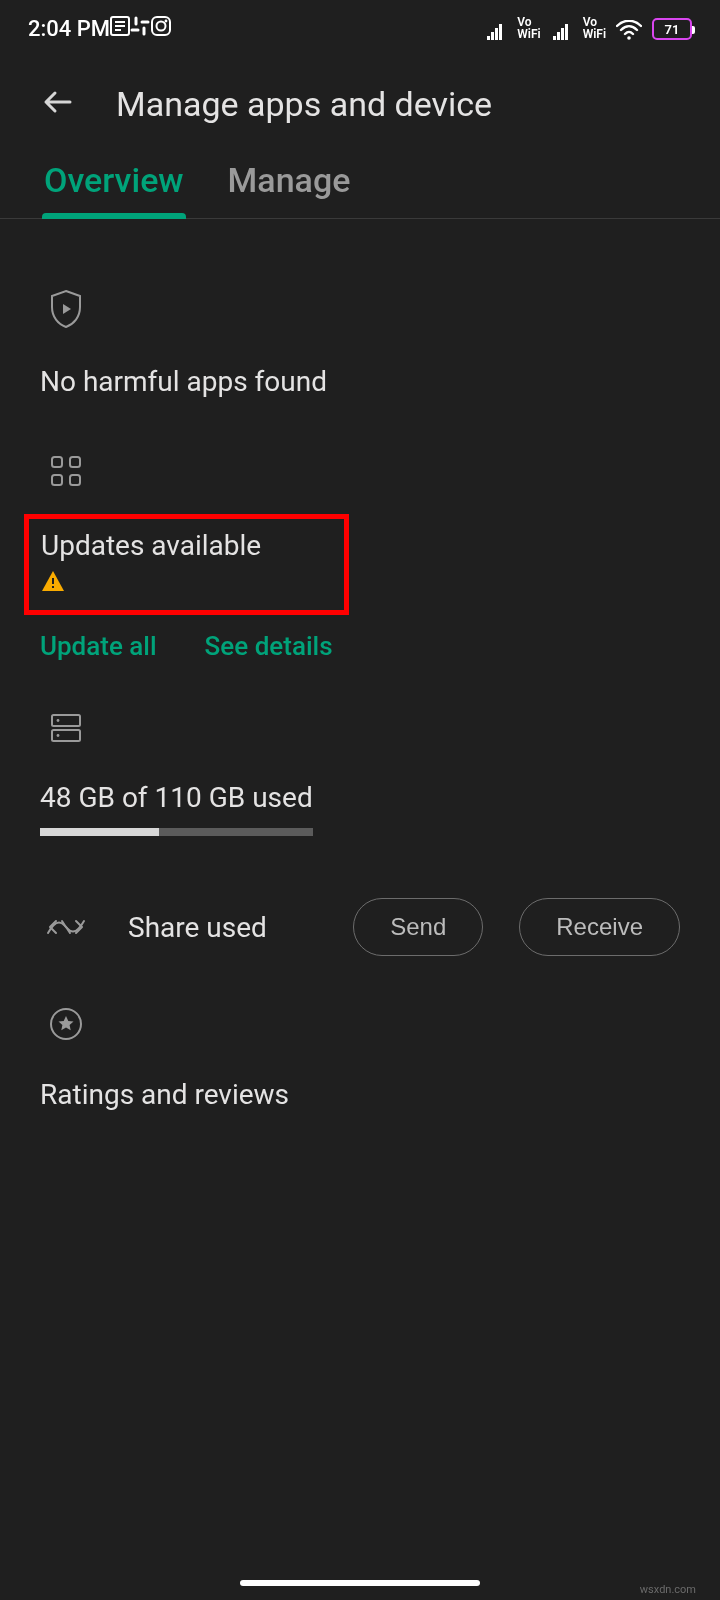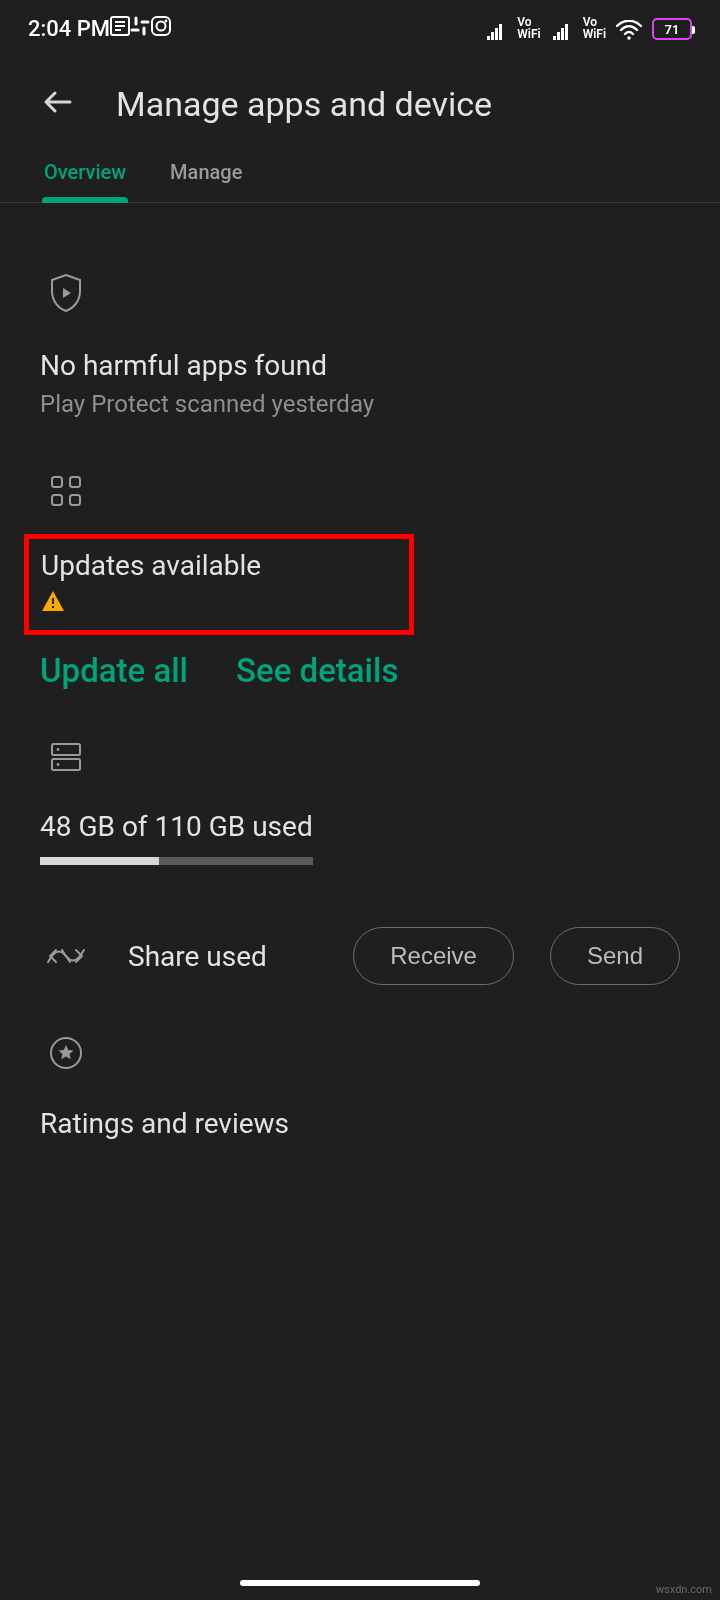--- a/index.html
+++ b/index.html
@@ -43,39 +43,39 @@
       padding: 28px 40px 36px 40px;
     }
     .header-title { font-size: 34px; font-weight: 400; color: #e4e3e3; }
 
     
     .tabs {
       display: flex; gap: 44px; padding: 0 44px;
       border-bottom: 1px solid #3a3a3a;
       align-items: flex-end;
     }
-    .tab { padding-bottom: 18px; font-size: 20px; font-weight: 500; color: #9a9a9a; position: relative; cursor: pointer; }
+    .tab { padding-bottom: 18px; font-size: 34px; font-weight: 500; color: #9a9a9a; position: relative; cursor: pointer; }
     .tab.active { color: #00a37a; }
     .tab.active::after {
       content: ""; position: absolute; left: -2px; right: -2px; bottom: -1px;
       height: 6px; background: #00a37a; border-radius: 4px 4px 0 0;
     }
 
     
     .content { padding: 40px 40px 0 40px; }
     .row { display: flex; gap: 36px; align-items: flex-start; padding: 26px 0; flex-direction: column; }
     .row .icon-col { width: 52px; display: flex; justify-content: center; padding-top: 4px; }
     .row .body-col { flex: 1; min-width: 0; }
     .title { font-size: 28px; color: #e4e3e3; font-weight: 400; }
     .subtitle { font-size: 24px; color: #8e8e8e; margin-top: 8px; display: flex; align-items: center; gap: 14px; }
 
     .highlight-box { border: 5px solid #ff0000; padding: 10px 12px 12px 12px; margin: -10px -16px 15px -16px; }
 
     .action-links { display: flex; gap: 48px; margin-top: 16px; }
-    .link { font-size: 33px; color: #00a37a; font-weight: 500; cursor: pointer; }
+    .link { font-size: 26px; color: #00a37a; font-weight: 500; cursor: pointer; }
 
     
     .storage-bar { width: 100%; height: 8px; background: #5b5b5b; margin-top: 14px; position: relative; }
     .storage-fill { height: 100%; background: #d7d7d7; }
 
     
     .share-row { display: flex; align-items: center; gap: 36px; padding: 36px 0; }
     .share-row .icon-col { width: 52px; display: flex; justify-content: center; }
     .share-label { font-size: 28px; color: #e4e3e3; flex: 1; }
     .pill-btn {
@@ -86,21 +86,21 @@
     
     .ico { stroke: #9a9a9a; fill: none; stroke-width: 2; }
 
     
     .home-indicator {
       position: absolute; bottom: 14px; left: 50%; transform: translateX(-50%);
       width: 240px; height: 6px; background: #fff; border-radius: 4px;
     }
 
     .watermark {
-      position: absolute; bottom: 4px; right: 8px; font-size: 11px; color: #6a6a6a;
+      position: absolute; bottom: 4px; right: 24px; font-size: 11px; color: #6a6a6a;
     }
   </style>
 </head>
 <body>
 
 <div class="status-bar">
   <div class="status-left">
     <span>2:04 PM</span>
     <span>
       <svg width="20" height="20" viewBox="0 0 20 20">
@@ -164,21 +164,20 @@
 
   <div class="row">
     <div class="icon-col">
       <svg class="ico" width="36" height="40" viewBox="0 0 36 40">
           <path d="M18 2l14 5v11c0 10-6 17-14 20C10 35 4 28 4 18V7l14-5z"></path>
           <path d="M15 15l8 5-8 5z" fill="#9a9a9a" stroke="none"></path>
         </svg>
     </div>
     <div class="body-col">
       <div class="title">No harmful apps found</div>
-      <div class="subtitle">Play Protect scanned yesterday</div>
     </div>
   </div>
 
   <div class="row" style="padding-bottom:0;">
     <div class="icon-col">
       <svg class="ico" width="34" height="34" viewBox="0 0 34 34">
         <rect x="3" y="3" width="10" height="10" rx="2.5"></rect>
           <rect x="21" y="3" width="10" height="10" rx="2.5"></rect>
         <rect x="3" y="21" width="10" height="10" rx="2.5"></rect>
           <rect x="21" y="21" width="10" height="10" rx="2.5"></rect>
@@ -222,22 +221,22 @@
   </div>
 
   <div class="share-row">
     <div class="icon-col">
       <svg class="ico" width="40" height="28" viewBox="0 0 40 28">
         <path d="M2 20 C10 6, 16 6, 24 20 M30 8l6 6-6 6" stroke-linecap="round" stroke-linejoin="round"></path>
         <path d="M38 8 C30 22, 24 22, 16 8 M10 20l-6-6 6-6" stroke-linecap="round" stroke-linejoin="round"></path>
       </svg>
     </div>
     <div class="share-label">Share used</div>
+    <button class="pill-btn">Send</button>
     <button class="pill-btn">Receive</button>
-    <button class="pill-btn">Send</button>
   </div>
 
   <div class="row" style="padding-top:10px;">
     <div class="icon-col">
       <svg class="ico" width="36" height="36" viewBox="0 0 36 36">
         <circle cx="18" cy="18" r="15"></circle>
         <path d="M18 10l2.3 4.9 5.2.5-3.9 3.6 1.1 5.2L18 21.6l-4.7 2.6 1.1-5.2-3.9-3.6 5.2-.5z" fill="#9a9a9a" stroke="none"></path>
       </svg>
     </div>
     <div class="body-col">

